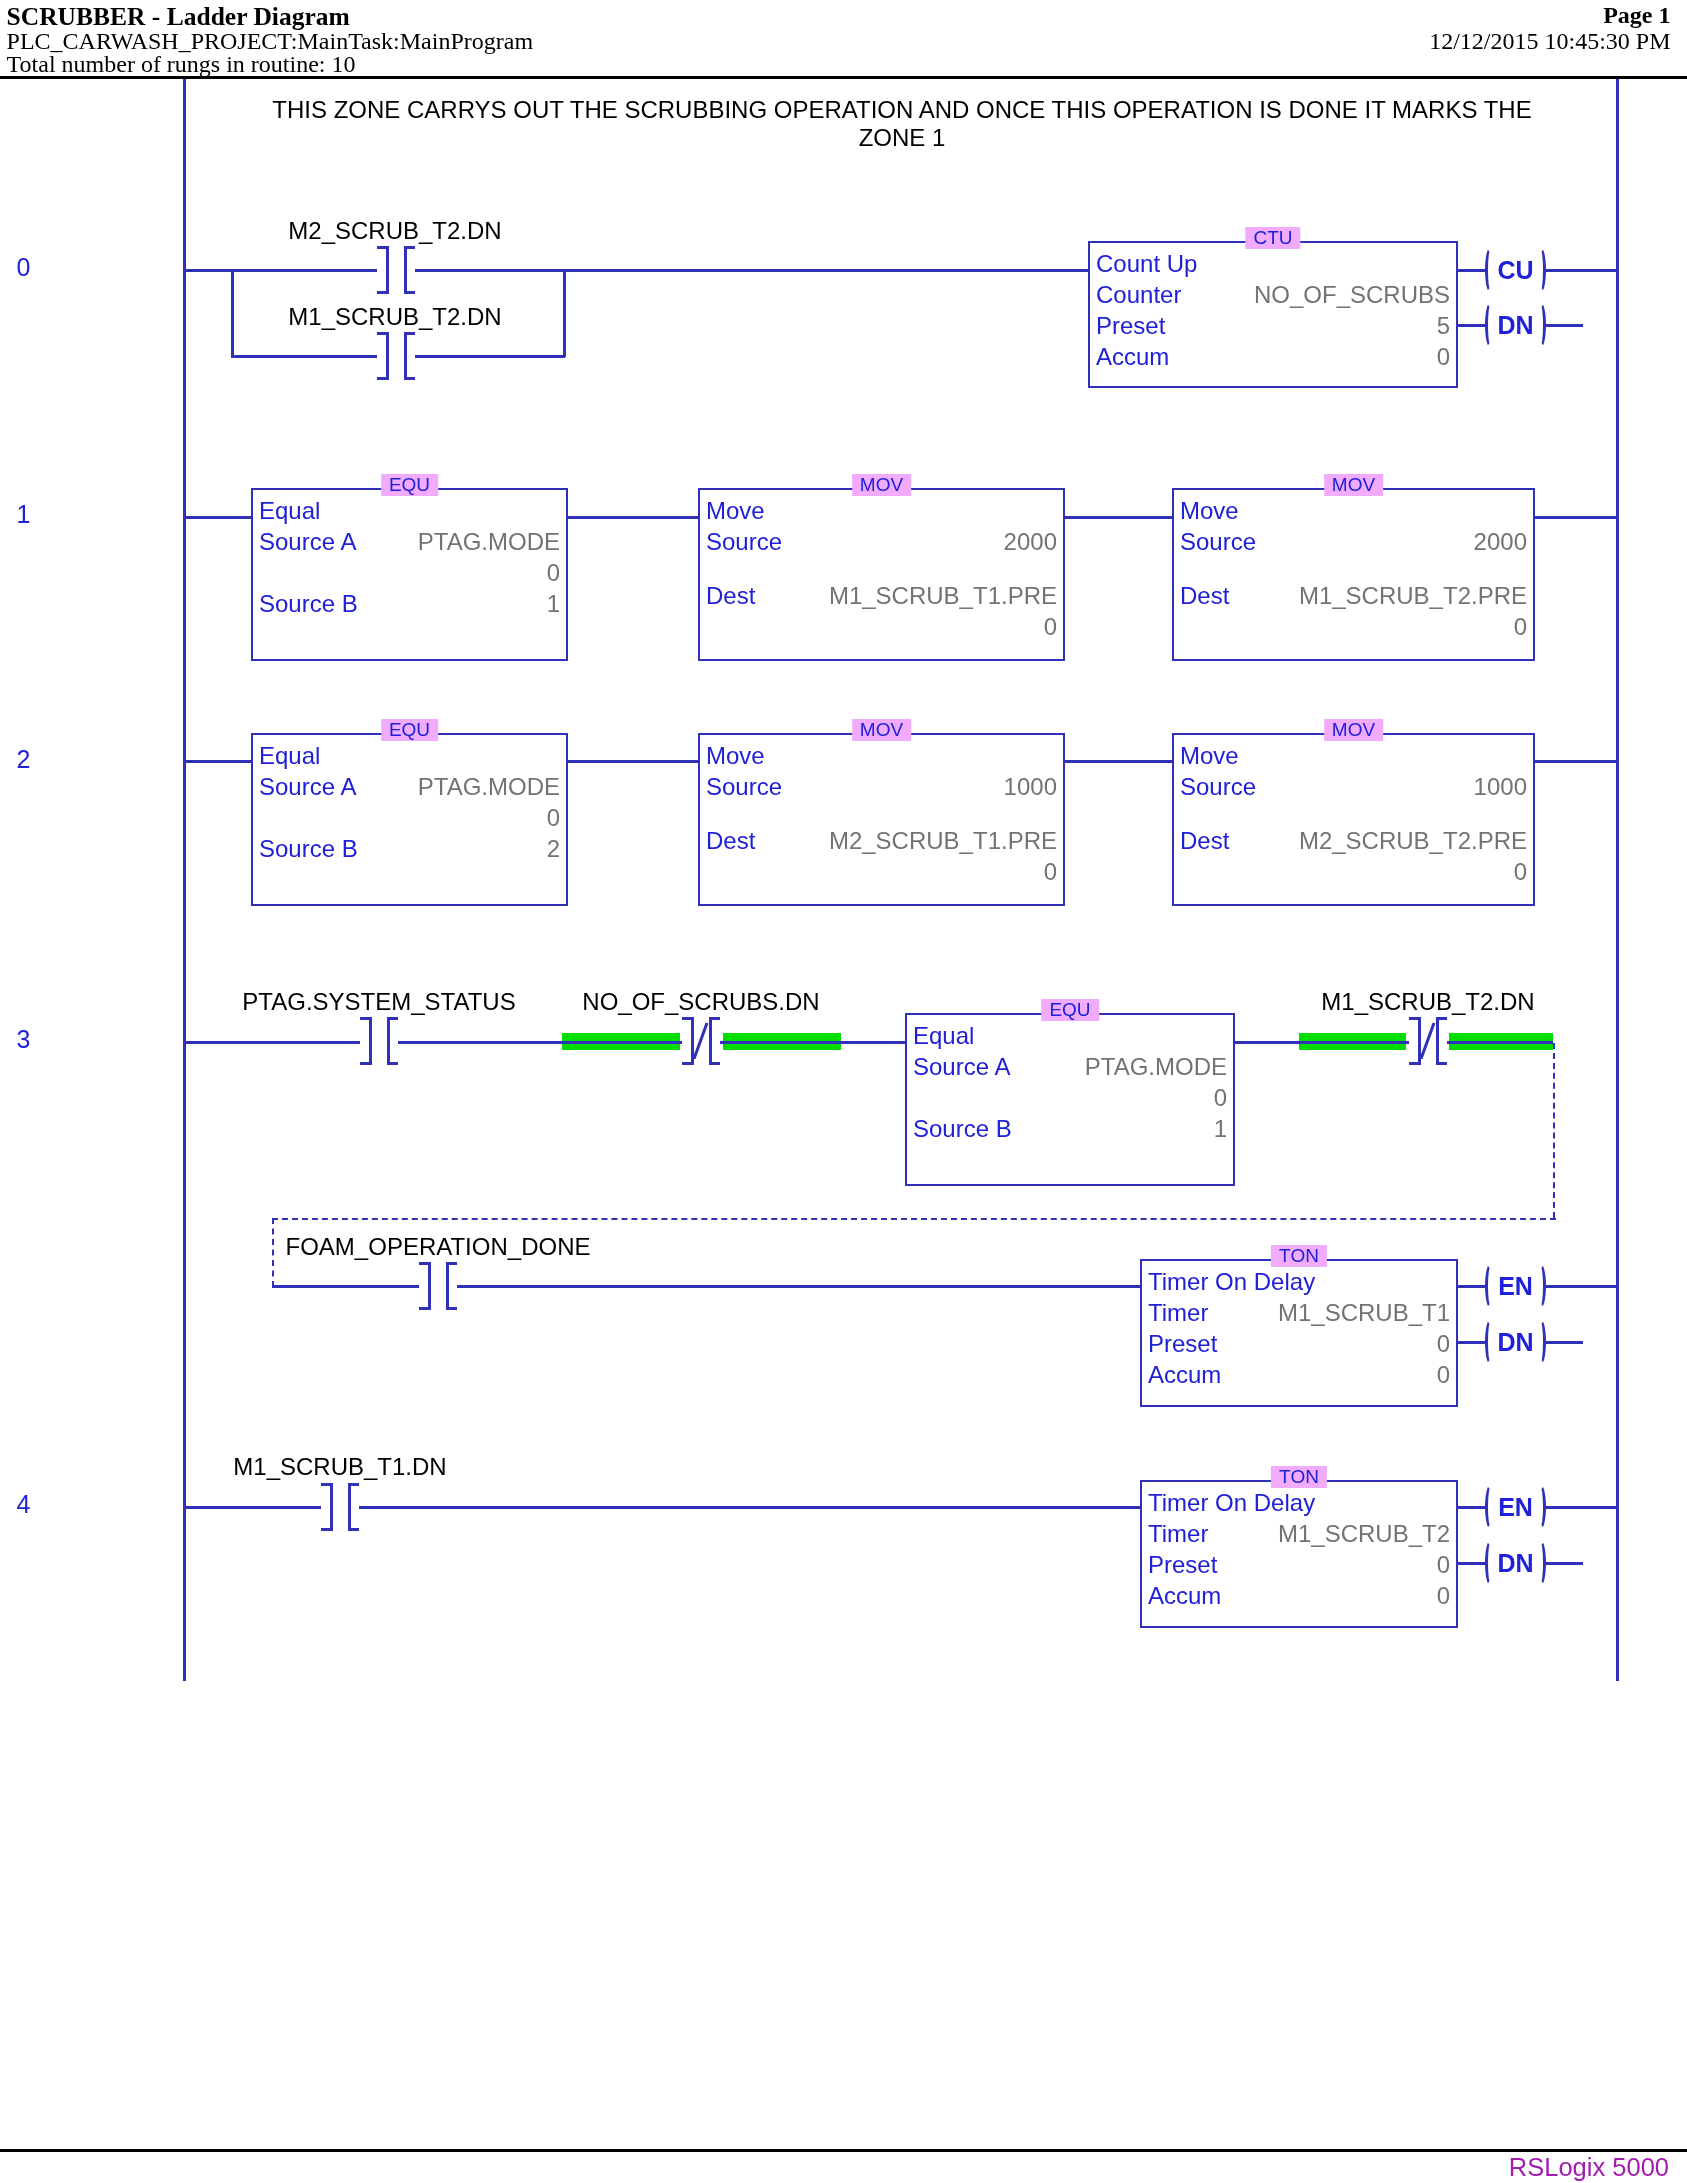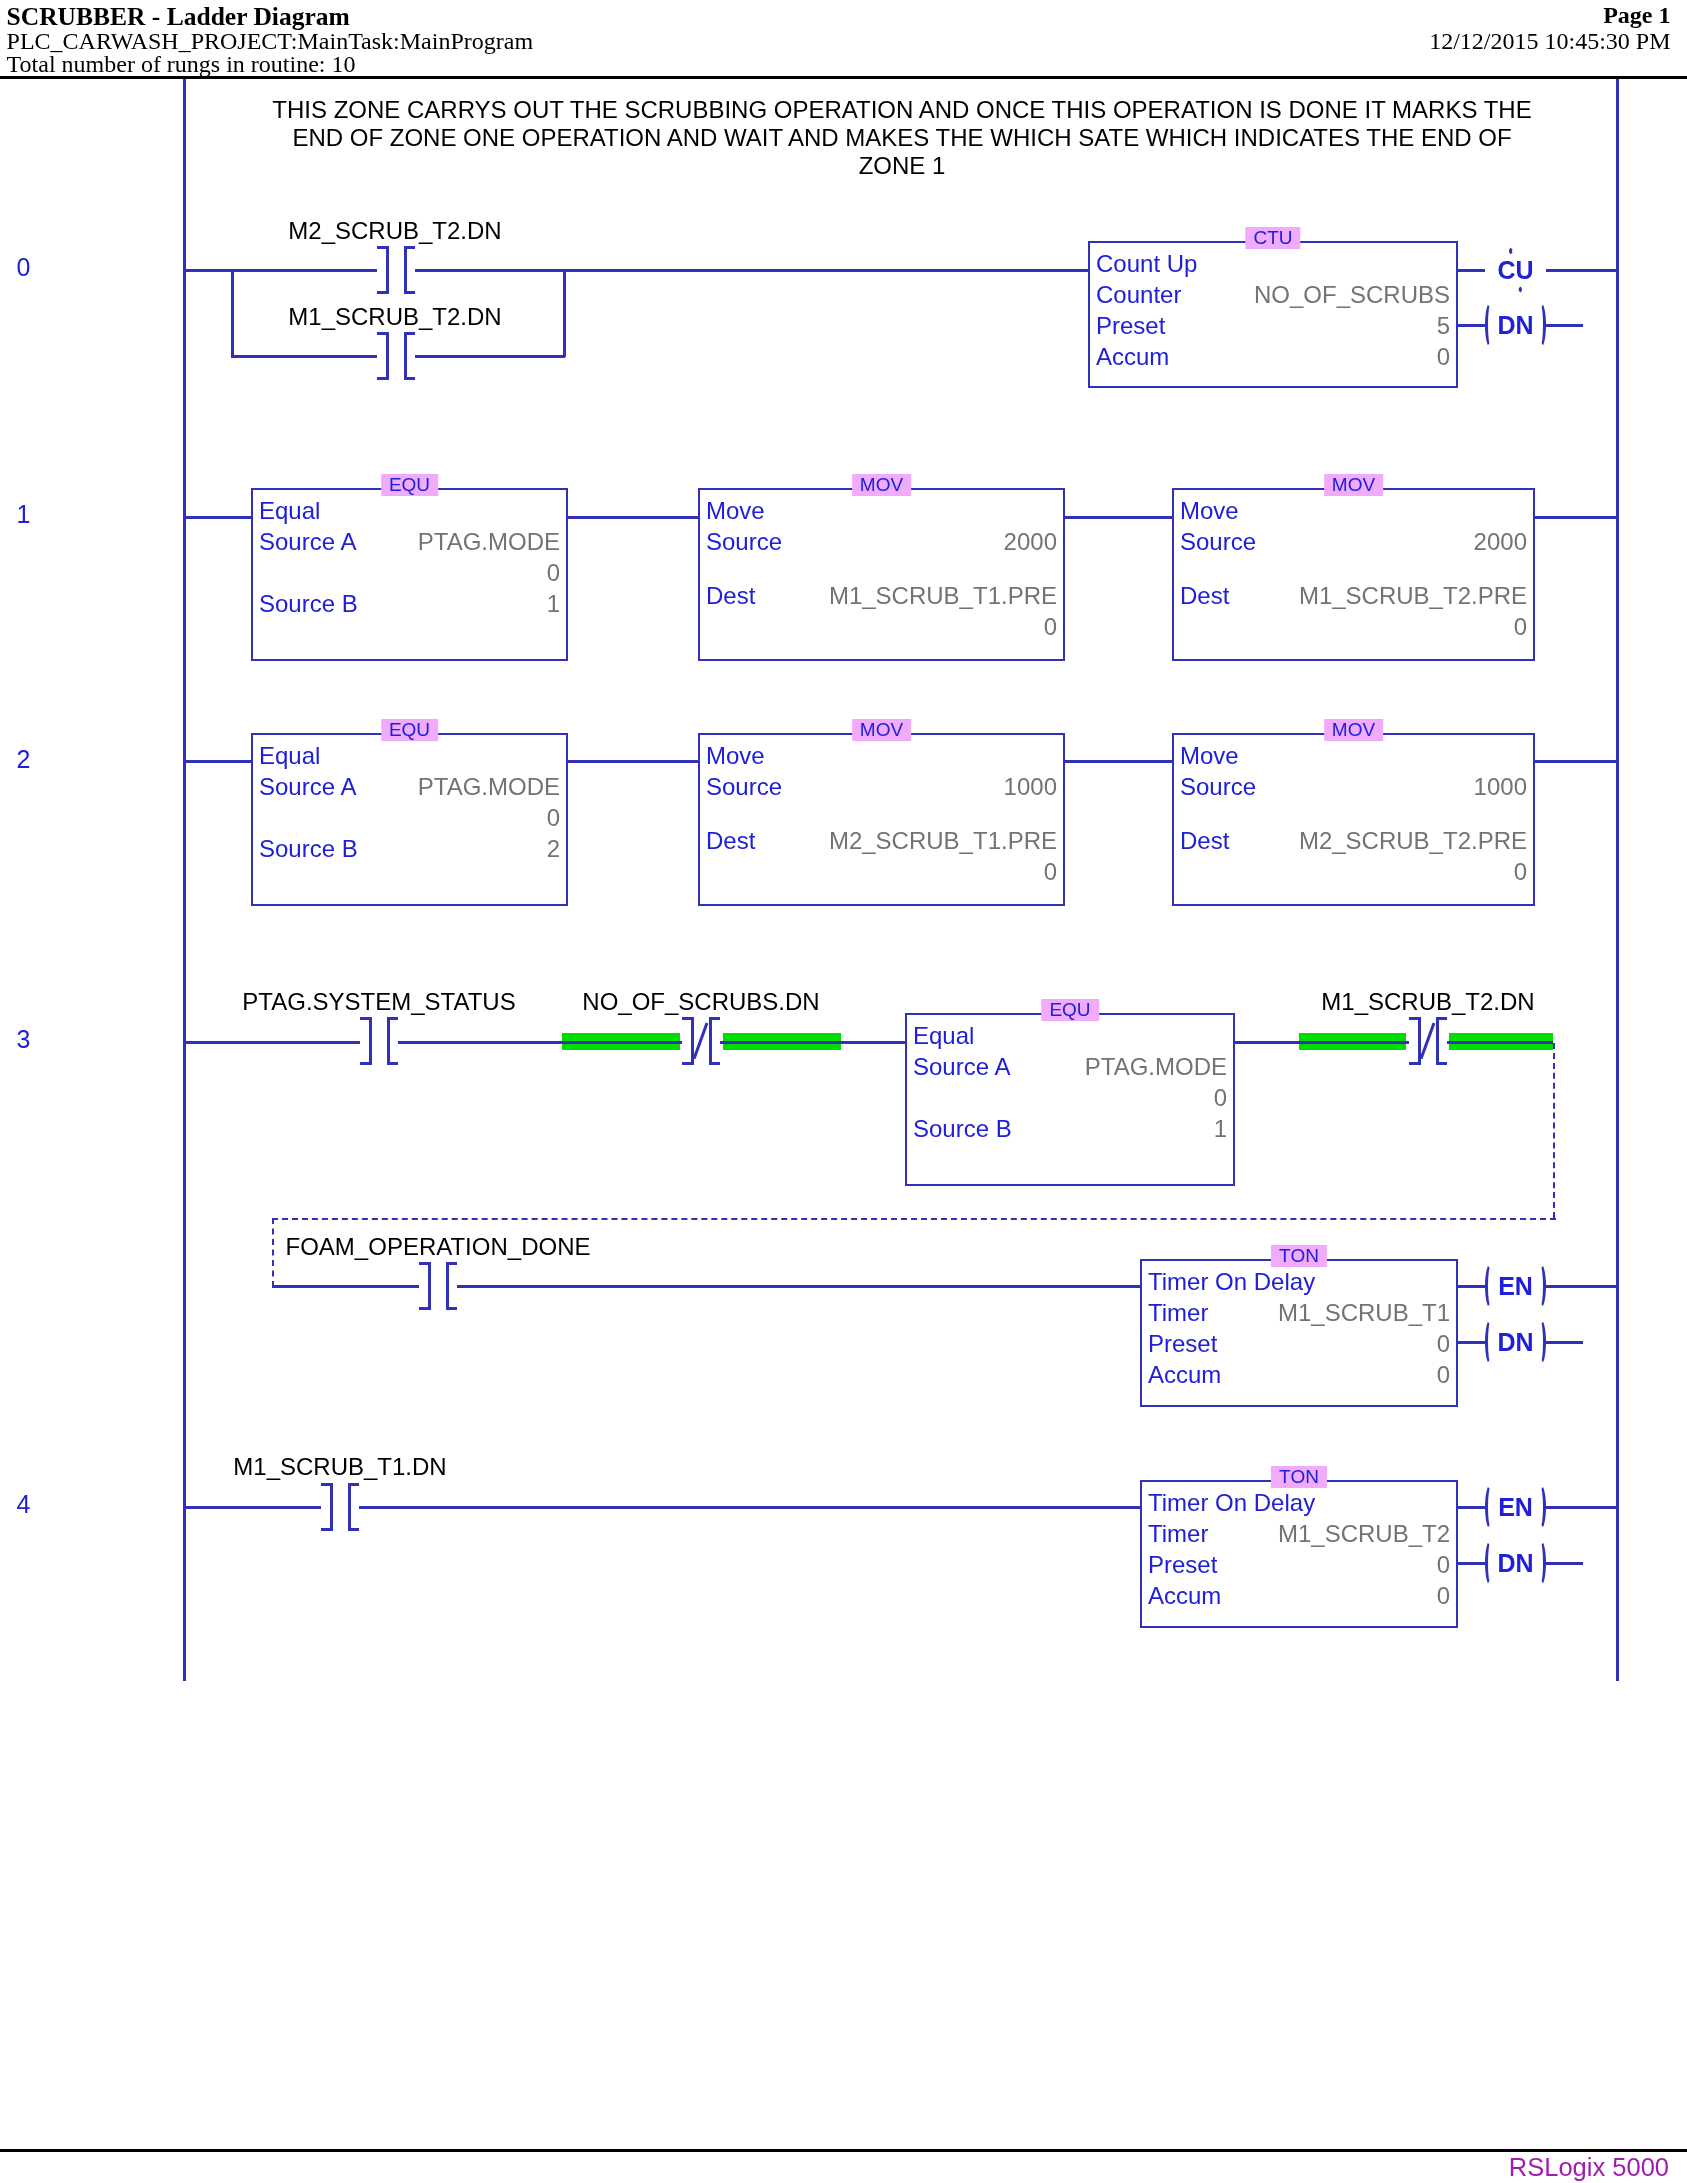--- a/index.html
+++ b/index.html
@@ -61,21 +61,20 @@
   <div class="hdr" style="left:6.6px;top:28px;font-size:24px;">PLC_CARWASH_PROJECT:MainTask:MainProgram</div>
   <div class="hdr" style="right:16.5px;top:28px;font-size:24px;">12/12/2015 10:45:30 PM</div>
   <div class="hdr" style="left:6.6px;top:51px;font-size:24px;">Total number of rungs in routine: 10</div>
   <div class="rule" style="left:0;top:76px;width:1687px;"></div>
 
   <div class="rail" style="left:183px;top:79px;height:1602px;"></div>
   <div class="rail" style="left:1616px;top:79px;height:1602px;"></div>
 
   <div class="comment" style="left:206px;top:96px;width:1392px;">
     <div>THIS ZONE CARRYS OUT THE SCRUBBING OPERATION AND ONCE THIS OPERATION IS DONE IT MARKS THE</div>
-    <div>END OF ZONE ONE OPERATION AND WAIT AND MAKES THE WHICH SATE WHICH INDICATES THE END OF</div>
     <div>ZONE 1</div>
   </div>
 
   <div class="rnum" style="left:16.5px;top:253px;">0</div>
   <div class="wh" style="left:183px;top:269px;width:1434px;"></div>
   <div class="wv" style="left:231px;top:269px;height:88px;"></div>
   <div class="wv" style="left:563px;top:269px;height:88px;"></div>
   <div class="wh" style="left:231px;top:355px;width:334px;"></div>
 
   <div class="tag" style="left:395px;top:217px;">M2_SCRUB_T2.DN</div>
@@ -101,21 +100,21 @@
       </div>
     <div class="irow">
         <span class="il">Preset</span>
         <span class="iv">5</span>
       </div>
     <div class="irow">
         <span class="il">Accum</span>
         <span class="iv">0</span>
       </div>
   </div>
-  <div class="coil" style="left:1485px;top:246px;flex-direction:column;">
+  <div class="coil" style="left:1485px;top:246px;">
     <div class="arcl"></div>
     <span class="ctext">CU</span>
     <div class="arcr"></div>
   </div>
   <div class="wh" style="left:1458px;top:324px;width:125px;"></div>
   <div class="coil" style="left:1485px;top:301px;">
     <div class="arcl"></div>
     <span class="ctext">DN</span>
     <div class="arcr"></div>
   </div>

